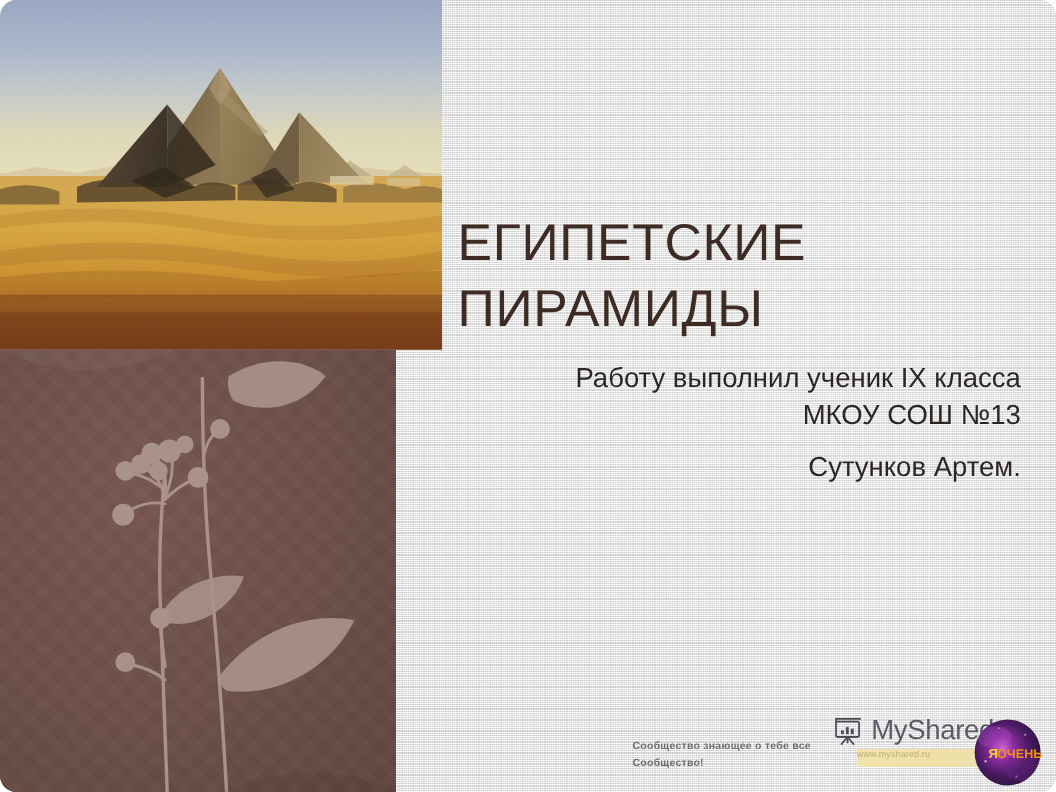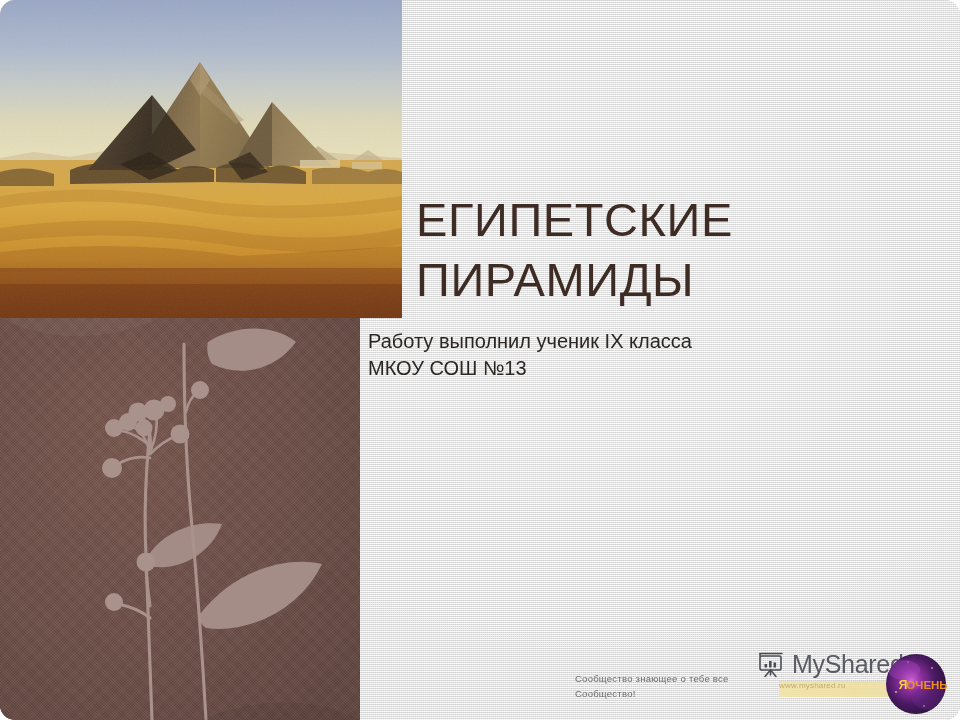--- a/index.html
+++ b/index.html
@@ -92,45 +92,47 @@
   
   .subtitle-block {
     position: absolute;
     left: 368px;
     top: 328px;
     width: 560px;
   }
   .subtitle-line {
     margin: 0 0 14px 0;
     font-family: "Liberation Sans", sans-serif;
-    font-size: 20px;
+    font-size: 25px;
     line-height: 1.33;
     font-weight: 400;
     color: #2c2623;
     white-space: pre-line;
+    text-align: right;
   }
   .subtitle-line:last-child { margin-bottom: 0; }
 
   
   .watermark {
     position: absolute;
     left: 575px;
     top: 648px;
     width: 385px;
     height: 72px;
   }
   .wm-promo {
     position: absolute;
     left: 0;
     top: 24px;
     width: 240px;
     font-size: 9.5px;
     line-height: 1.55;
     color: #6d6d6d;
     letter-spacing: 0.25px;
+    font-weight: bold;
   }
   .wm-promo div { white-space: nowrap; }
 
   .wm-brand {
     position: absolute;
     left: 182px;
     top: 2px;
     display: flex;
     align-items: center;
     gap: 5px;
@@ -305,20 +307,21 @@
   </div>
 
   <div class="title-block">
     <h1 class="slide-title">ЕГИПЕТСКИЕ
 ПИРАМИДЫ</h1>
   </div>
 
   <div class="subtitle-block">
     <p class="subtitle-line">Работу выполнил ученик IX класса
 МКОУ СОШ №13</p>
+    <p class="subtitle-line">Сутунков Артем.</p>
   </div>
 
   <div class="watermark">
 
     <div class="wm-promo">
       <div>Сообщество знающее о тебе все</div>
       <div>Сообщество!</div>
     </div>
 
     <div class="wm-brand">

